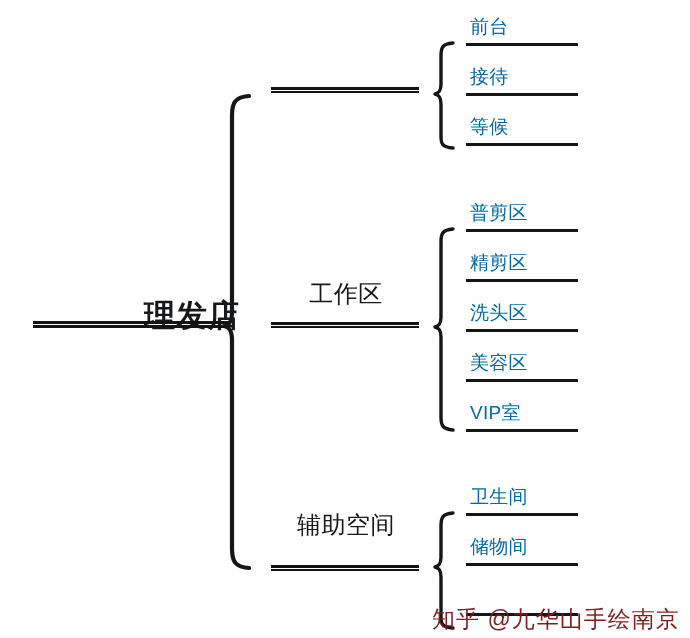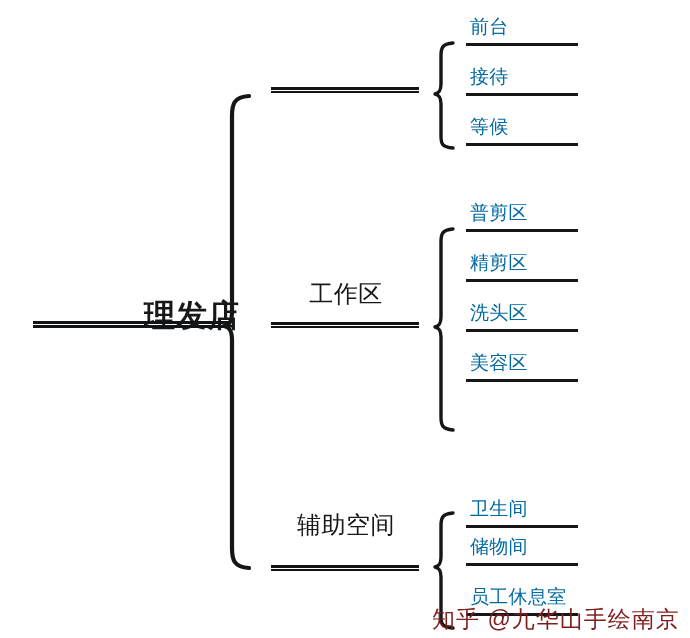--- a/index.html
+++ b/index.html
@@ -207,29 +207,32 @@
     <div class="leaf-rule"></div>
   </div>
   <div class="leaf" style="top:294px; height:38px;">
     <div class="leaf-label">洗头区</div>
     <div class="leaf-rule"></div>
   </div>
   <div class="leaf" style="top:344px; height:38px;">
     <div class="leaf-label">美容区</div>
     <div class="leaf-rule"></div>
   </div>
-
-  <div class="leaf" style="top:478px; height:38px;margin-top:12px;">
+  <div class="leaf" style="top:394px; height:38px;">
+    <div class="leaf-label">VIP室</div>
+    <div class="leaf-rule"></div>
+  </div>
+
+  <div class="leaf" style="top:478px; height:38px;">
     <div class="leaf-label">卫生间</div>
     <div class="leaf-rule"></div>
   </div>
   <div class="leaf" style="top:528px; height:38px;">
     <div class="leaf-label">储物间</div>
     <div class="leaf-rule"></div>
   </div>
   <div class="leaf" style="top:578px; height:38px;">
-    <div class="leaf-label">员工休息室</div>
     <div class="leaf-rule"></div>
   </div>
 
   <div class="watermark">知乎 @九华山手绘南京</div>
 
 </div>
 
 </body></html>

